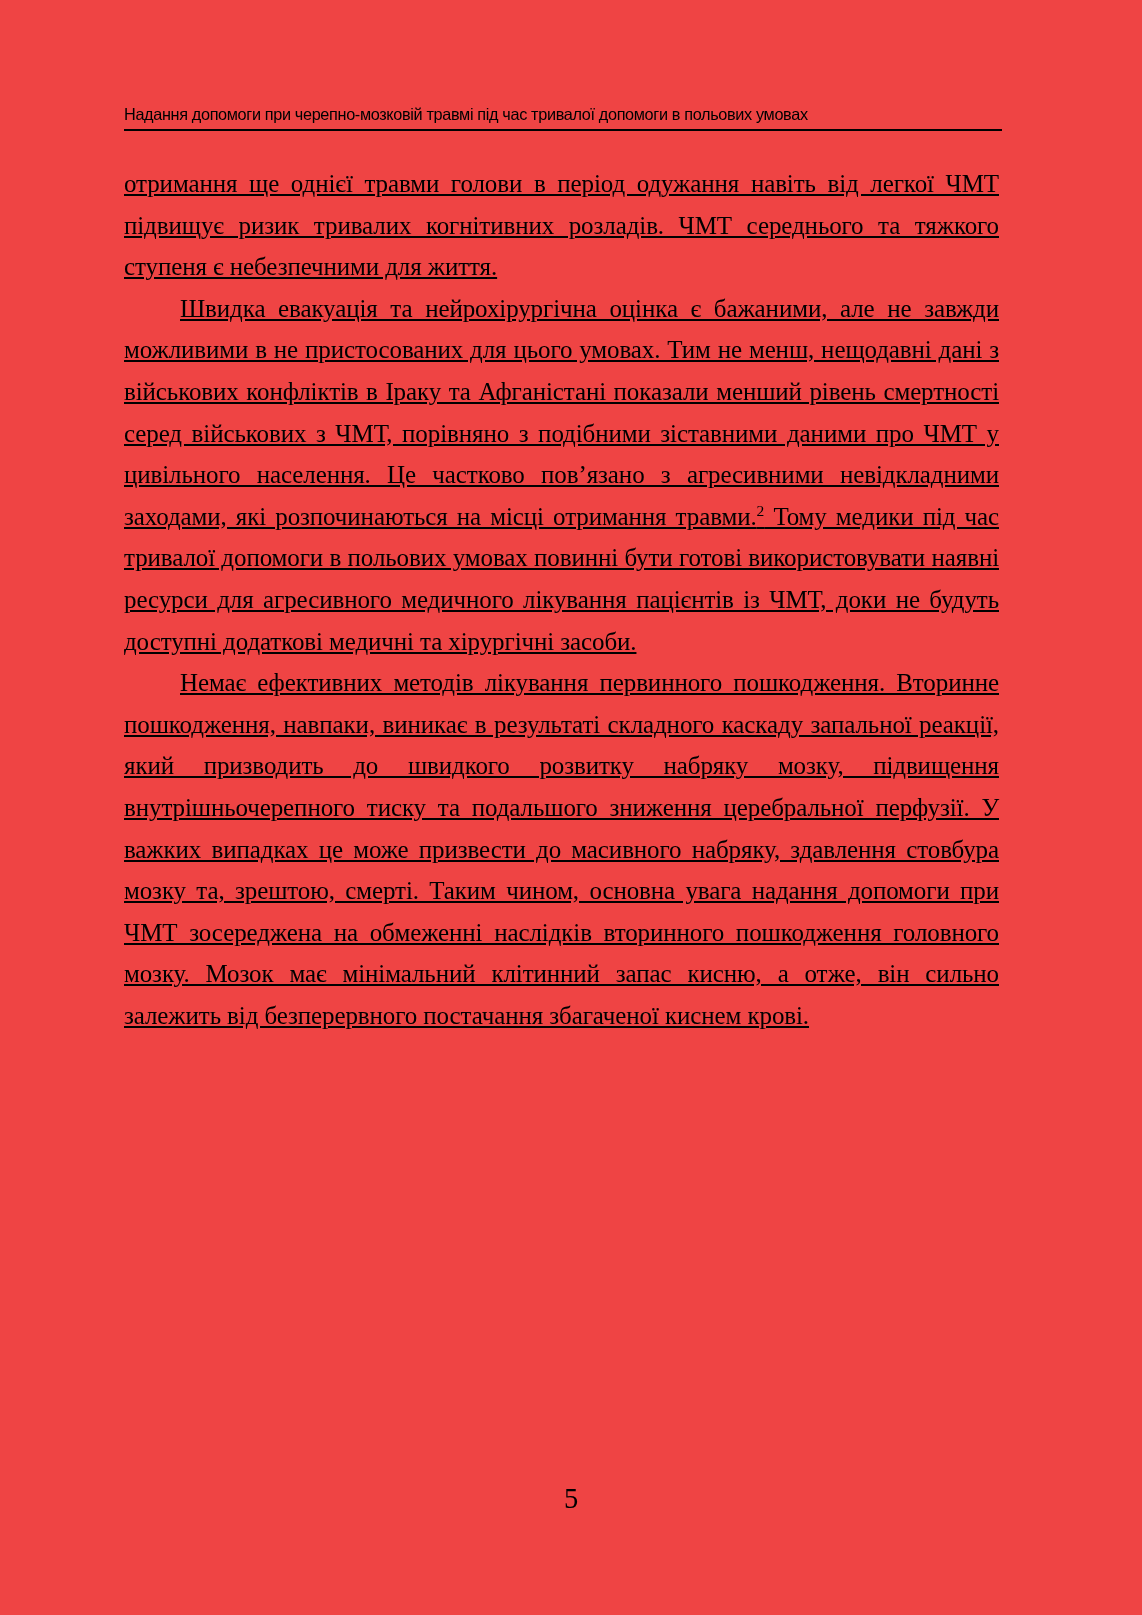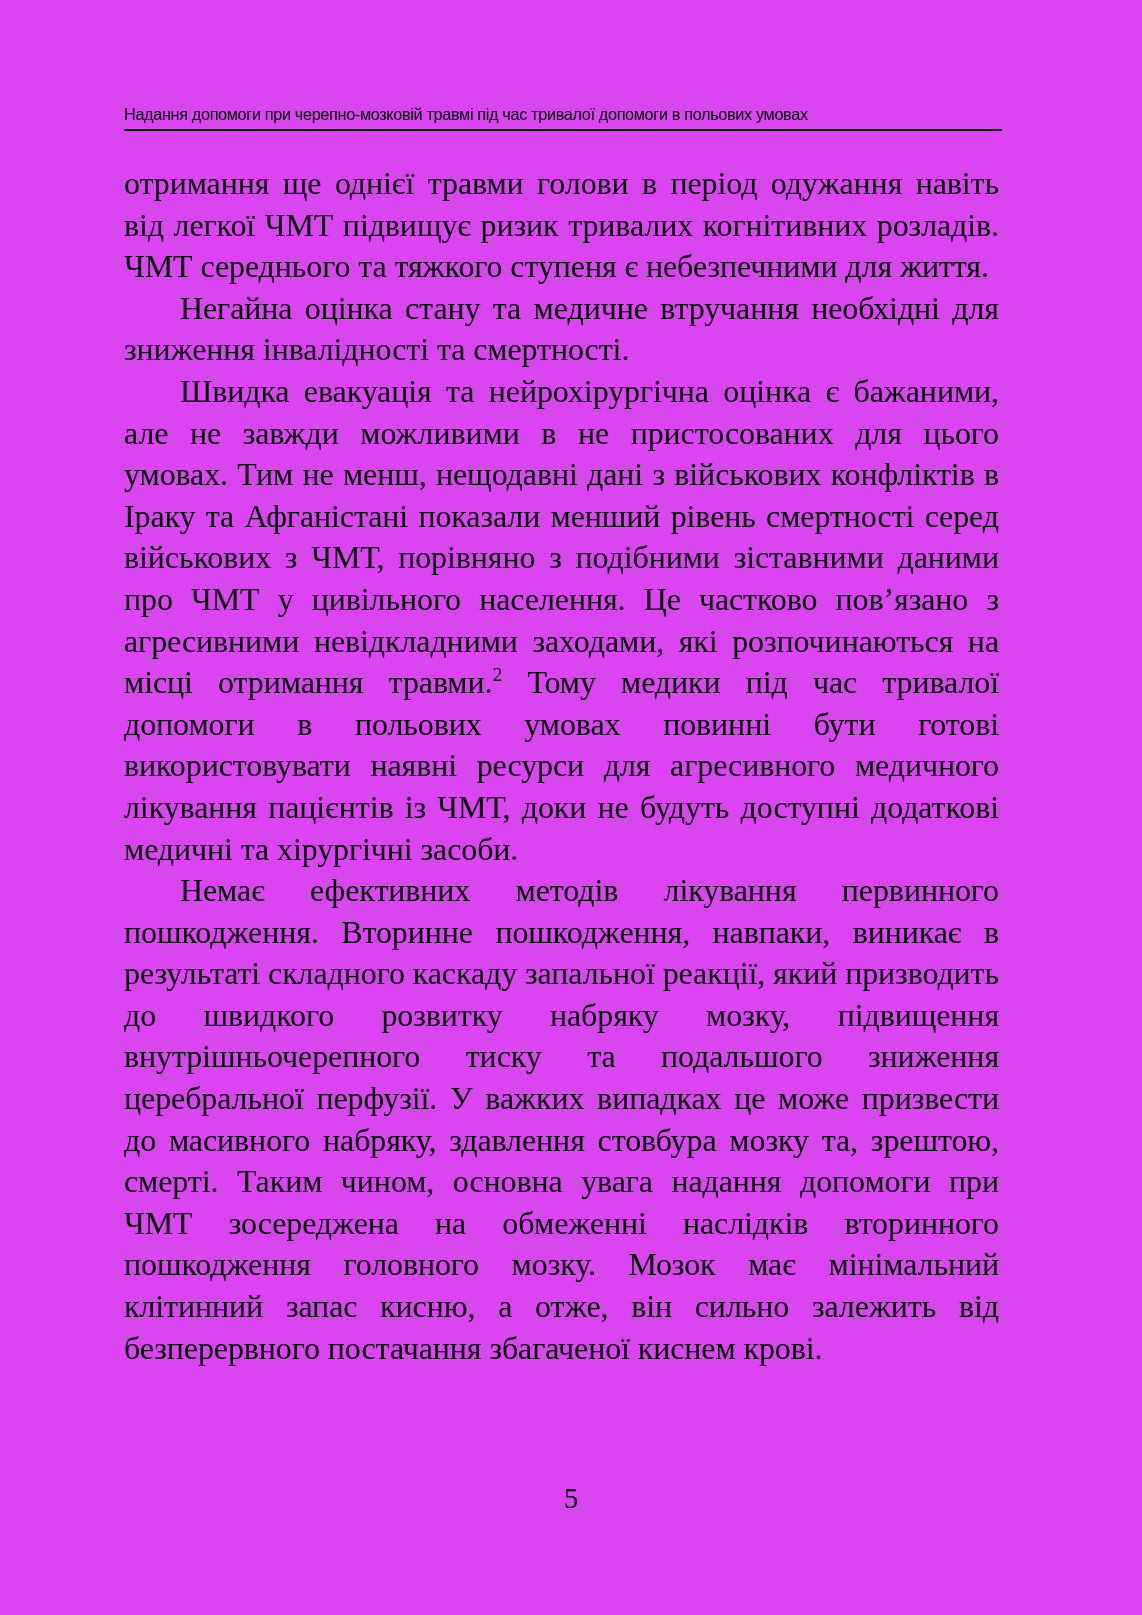--- a/index.html
+++ b/index.html
@@ -12,21 +12,21 @@
   body {
     font-family: "Liberation Serif", "DejaVu Serif", serif;
     color: #000000;
   }
 
   .page {
     position: relative;
     width: 1142px;
     height: 1615px;
     margin: 0 auto;
-    background: #d946ef;
+    background: #ef4444;
     box-sizing: border-box;
     overflow: hidden;
   }
 
   
   .header-zone {
     position: absolute;
     left: 124px;
     top: 104px;
     width: 878px;
@@ -53,29 +53,30 @@
   
   .body-zone {
     position: absolute;
     left: 124px;
     top: 163px;
     width: 875px;
   }
 
   p.para {
     margin: 0 0 0 0;
-    font-size: 32px;
+    font-size: 25px;
     line-height: 41.6px;
     text-align: justify;
     text-justify: inter-word;
     text-indent: 0;
     hyphens: none;
     -webkit-hyphens: none;
     letter-spacing: -0.1px;
     word-spacing: 0px;
+    text-decoration: underline;
   }
 
   p.para.indent {
     text-indent: 56px;
   }
 
   sup.fn {
     font-size: 0.62em;
     vertical-align: super;
     line-height: 0;
@@ -101,23 +102,20 @@
     <div class="header-text">Надання допомоги при черепно-мозковій травмі під час тривалої допомоги в польових умовах</div>
     <div class="header-rule"></div>
   </div>
 
   <div class="body-zone">
 
     <p class="para">
       <span>отримання ще однієї травми голови в період одужання навіть від легкої ЧМТ підвищує ризик тривалих когнітивних розладів. ЧМТ середнього та тяжкого ступеня є небезпечними для життя.</span>
     </p>
 
-    <p class="para indent">
-      <span>Негайна оцінка стану та медичне втручання необхідні для зниження інвалідності та смертності.</span>
-    </p>
 
     <p class="para indent"><span>Швидка евакуація та нейрохірургічна оцінка є бажаними, але не завжди можливими в не пристосованих для цього умовах. Тим не менш, нещодавні дані з військових конфліктів в Іраку та Афганістані показали менший рівень смертності серед військових з ЧМТ, порівняно з подібними зіставними даними про ЧМТ у цивільного населення. Це частково пов’язано з агресивними невідкладними заходами, які розпочинаються на місці отримання травми.</span><sup class="fn">2</sup><span> Тому медики під час тривалої допомоги в польових умовах повинні бути готові використовувати наявні ресурси для агресивного медичного лікування пацієнтів із ЧМТ, доки не будуть доступні додаткові медичні та хірургічні засоби.</span></p>
 
 
     <p class="para indent">
       <span>Немає ефективних методів лікування первинного пошкодження. Вторинне пошкодження, навпаки, виникає в результаті складного каскаду запальної реакції, який призводить до швидкого розвитку набряку мозку, підвищення внутрішньочерепного тиску та подальшого зниження церебральної перфузії. У важких випадках це може призвести до масивного набряку, здавлення стовбура мозку та, зрештою, смерті. Таким чином, основна увага надання допомоги при ЧМТ зосереджена на обмеженні наслідків вторинного пошкодження головного мозку. Мозок має мінімальний клітинний запас кисню, а отже, він сильно залежить від безперервного постачання збагаченої киснем крові.</span>
     </p>
 
   </div>
 

